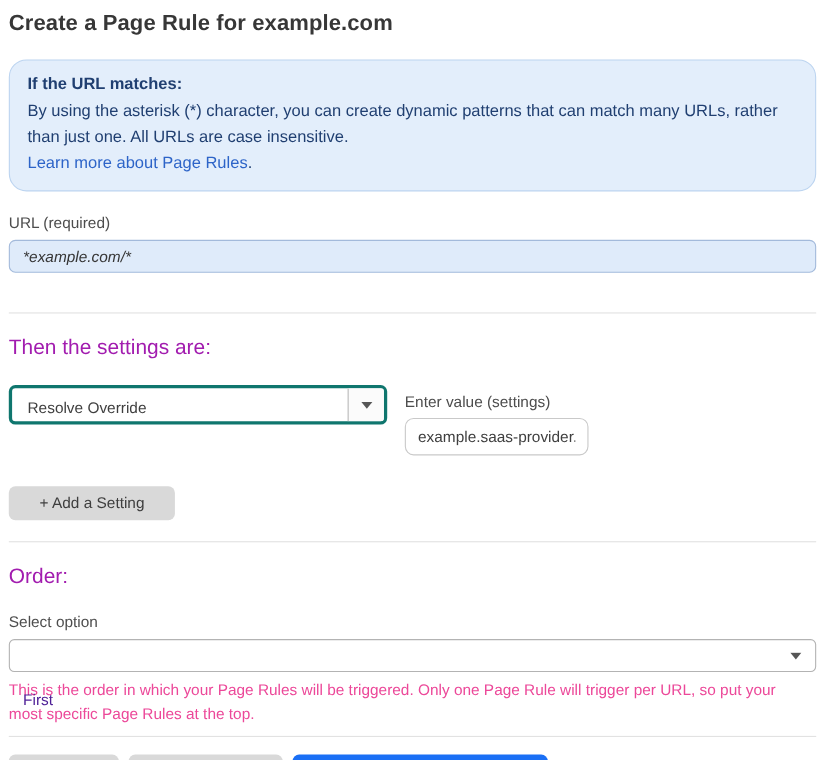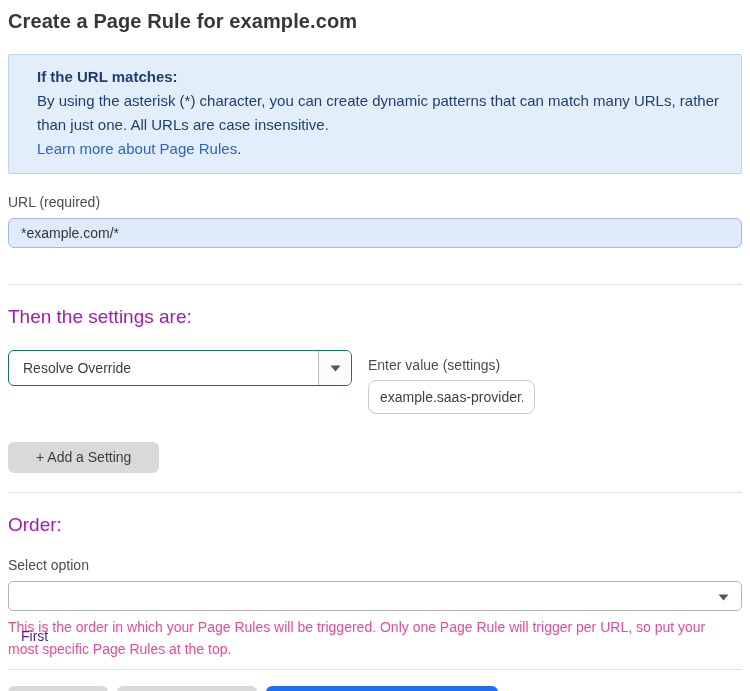--- a/index.html
+++ b/index.html
@@ -16,22 +16,22 @@
     font-weight: bold;
     color: #373737;
     margin: 0 0 21px 0;
     letter-spacing: .1px;
   }
 
   
   .info-box {
     background: #e3eefb;
     border: 1px solid #bcd4f0;
-    border-radius: 2px;
-    padding: 10px 16px 12px 28px;
+    border-radius: 16px;
+    padding: 10px 16px 12px 16px;
     margin-bottom: 20px;
     font-size: 15px;
     line-height: 24px;
     color: #203f71;
   }
   .info-heading { font-weight: bold; }
   .info-link {
     color: #2d64c8;
     cursor: pointer;
   }
@@ -50,20 +50,21 @@
     width: 734px;
     height: 30px;
     background: #dfebfa;
     border: 1px solid #a3badb;
     border-radius: 6px;
     padding: 0 12px;
     font-family: "Liberation Sans", sans-serif;
     font-size: 14px;
     color: #363636;
     outline: none;
+    font-style: italic;
   }
 
   .divider {
     border: none;
     border-top: 1px solid #e2e2e2;
     margin: 0;
   }
   .divider-1 { margin-top: 36px; }
   .divider-2 { margin-top: 19px; }
   .divider-3 { margin-top: 9px; }
@@ -83,21 +84,21 @@
     margin-top: 22px;
   }
   .col-setting { width: 344px; }
   .col-value   { width: 167px; margin-top: 7px; }
   .col-value .field-label { margin-bottom: 7px; }
 
   .dropdown {
     display: flex;
     height: 36px;
     background: #fff;
-    border: 1px solid #0f766e;
+    border: 3px solid #0f766e;
     border-radius: 6px;
     overflow: hidden;
     cursor: pointer;
   }
   .dropdown-text {
     flex: 1;
     padding: 0 14px;
     line-height: 34px;
     font-size: 14px;
     color: #3f3f3f;

